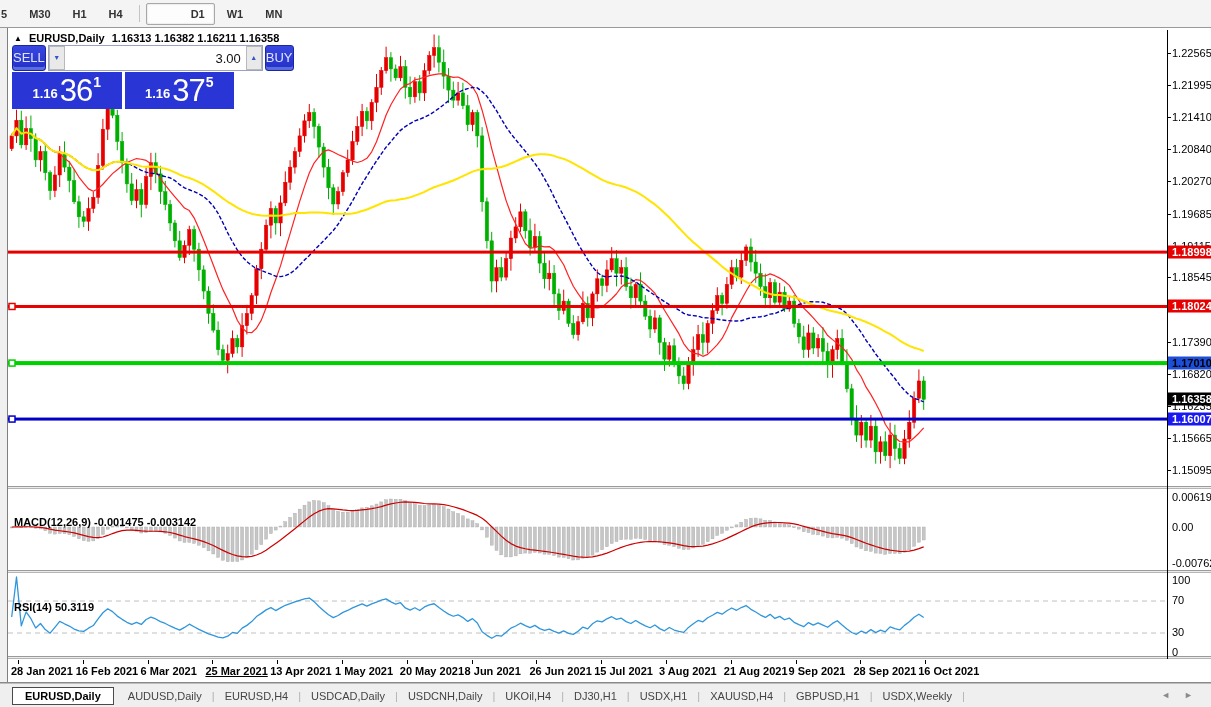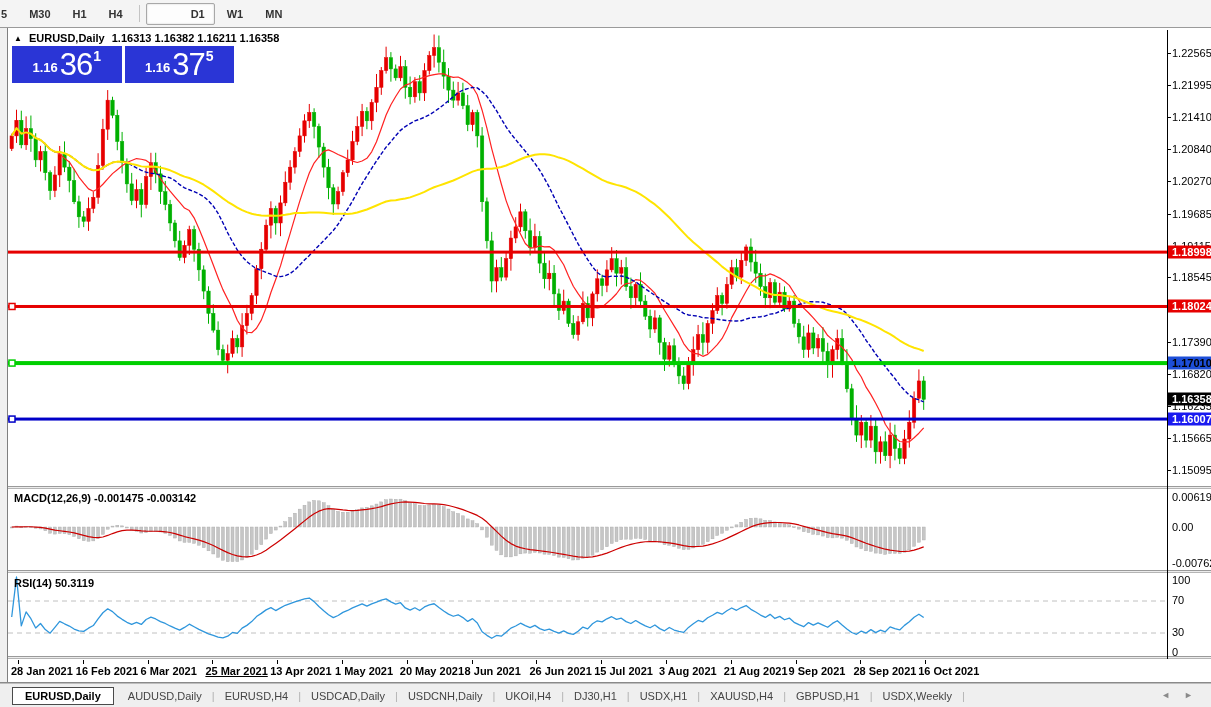--- a/index.html
+++ b/index.html
@@ -24,21 +24,21 @@
   #rsi-svg  { position:absolute; left:8px; top:573px; }
   .panel-sep { position:absolute; left:8px; width:1203px; height:3px;
     background:#ececec; border-top:1px solid #9a9a9a; border-bottom:1px solid #b5b5b5; }
   #axis-line { position:absolute; left:1167px; top:30px; width:1px; height:629px; background:#000; }
 
   
   #chart-header { position:absolute; left:14px; top:32px; font-size:11px; font-weight:700;
     color:#000; display:flex; align-items:center; gap:7px; z-index:6; }
   #collapse-tri { font-size:8px; cursor:default; }
   
-  .sub-label { position:absolute; left:14px; font-size:11px; font-weight:700; color:#000; z-index:6; }
+  .sub-label { position:absolute; left:14px; font-size:11px; font-weight:700; color:#000; z-index:6;margin-top:24px; }
 
   
   #price-axis { position:absolute; left:1168px; top:30px; width:43px; height:629px; z-index:5; }
   .pa-label { position:absolute; left:4px; font-size:11px; font-weight:400; color:#000;
     transform:translateY(-50%); white-space:nowrap; }
   .pa-tick { position:absolute; left:-1px; width:4px; height:1px; background:#000; }
   .pa-badge { position:absolute; left:0; width:43px; height:13px; font-size:11px; font-weight:700;
     line-height:13px; padding-left:4px; transform:translateY(-50%); white-space:nowrap; }
 
   
@@ -96,20 +96,29 @@
   <div id="gutter"></div>
   <div id="chart-bg"></div>
 
   <div id="chart-header">
     <span id="collapse-tri">▲</span>
     <span>EURUSD,Daily</span>
     <span>1.16313 1.16382 1.16211 1.16358</span>
   </div>
 
   <div id="trade-panel">
+    <div id="tp-row1">
+      <div class="tp-btn">SELL</div>
+      <div id="tp-spin">
+        <div class="spin-btn">▼</div>
+        <input id="tp-volume" value="3.00" style="">
+        <div class="spin-btn">▲</div>
+      </div>
+      <div class="tp-btn">BUY</div>
+    </div>
     <div id="tp-row2">
       <div class="quote-box left">
         <span class="q-prefix">1.16</span>
         <span class="q-big">36</span>
         <span class="q-sup">1</span>
       </div>
       <div class="quote-box right">
         <span class="q-prefix">1.16</span>
         <span class="q-big">37</span>
         <span class="q-sup">5</span>

